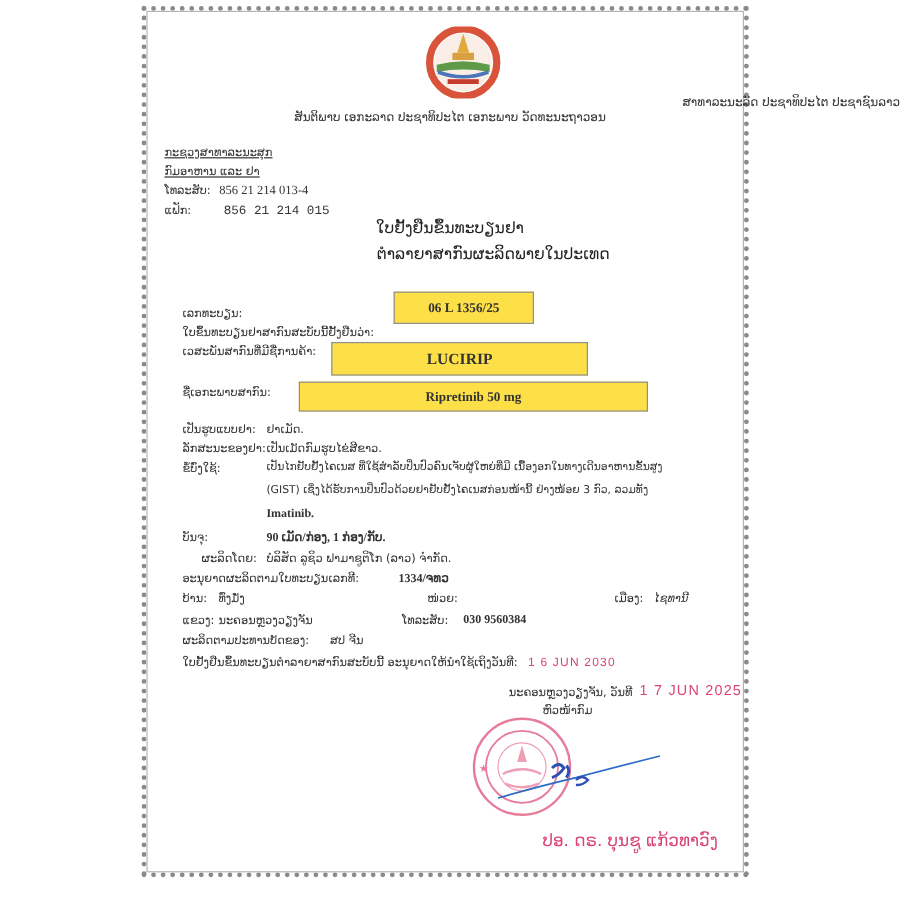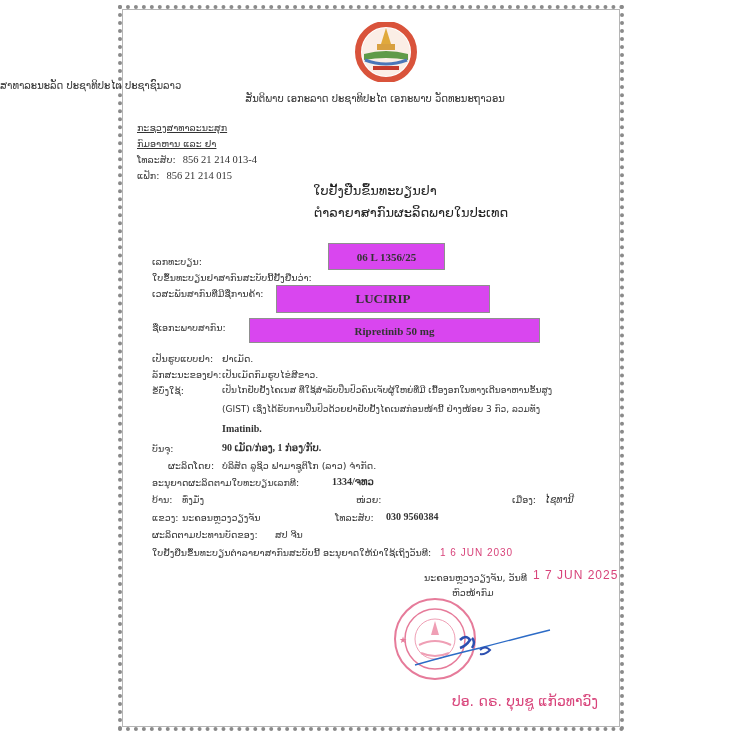--- a/index.html
+++ b/index.html
@@ -4,29 +4,29 @@
 <style>
   html, body { margin:0; padding:0; background:#ffffff; }
   body { width:750px; height:750px; position:relative; overflow:hidden;
          font-family:"DejaVu Sans", sans-serif; color:#2a2a2a; }
   .frame { position:absolute; left:118px; top:5px; width:506px; height:726px;
            border:4px dotted #8a8a8a; box-sizing:border-box; }
   .frame-inner { position:absolute; left:122px; top:9px; width:498px; height:718px;
            border:1px solid #b5b5b5; box-sizing:border-box; }
   .abs { position:absolute; white-space:nowrap; }
   .emblem { position:absolute; left:353px; top:22px; width:66px; height:60px; }
-  .hdr1 { left:0; width:750px; text-align:left; top:80px; font-size:10px; color:#333; }
+  .hdr1 { left:0; width:750px; text-align:right; top:80px; font-size:10px; color:#333; }
   .hdr2 { left:0; width:750px; text-align:center; top:93px; font-size:10px; color:#333; }
   .ministry { font-size:9.5px; text-decoration:underline; color:#333; }
   .small { font-size:9.5px; color:#333; }
   .title { left:0; width:750px; text-align:center; font-size:13px; color:#222; }
   .lbl { font-size:9.5px; color:#333; }
   .val { font-size:9.5px; color:#333; }
   .bold { font-family:"Liberation Serif", serif; font-weight:bold; font-size:10.5px; color:#333; }
-  .box { position:absolute; background:#d946ef; border:1px solid #8f8f8f;
+  .box { position:absolute; background:#fde047; border:1px solid #8f8f8f;
          display:flex; align-items:center; justify-content:center;
          font-family:"Liberation Serif", serif; font-weight:bold; color:#333; }
   .stamp-date { font-family:"Liberation Sans", sans-serif; color:#d8437a; font-size:11px; letter-spacing:1px; }
   .seal { position:absolute; left:393px; top:597px; width:84px; height:84px; }
   .sig { position:absolute; left:410px; top:620px; width:150px; height:50px; }
   .signer { font-size:14px; color:#d8437a; }
 </style>
 </head>
 <body>
 
@@ -47,21 +47,21 @@
 <div class="abs hdr2">ສັນຕິພາບ ເອກະລາດ ປະຊາທິປະໄຕ ເອກະພາບ ວັດທະນະຖາວອນ</div>
 
 <div class="abs ministry" style="left:137px;top:122px;">ກະຊວງສາທາລະນະສຸກ</div>
 <div class="abs ministry" style="left:137px;top:138px;">ກົມອາຫານ ແລະ ຢາ</div>
 <div class="abs small" style="left:137px;top:154px;">
   <span>ໂທລະສັບ:</span>
   <span style="font-family:'Liberation Serif',serif;font-size:10.5px;margin-left:4px;">856 21 214 013-4</span>
 </div>
 <div class="abs small" style="left:137px;top:170px;">
   <span>ແຟັກ:</span>
-  <span style="font-family:Liberation Serif, serif;font-size:10.5px;margin-left:4px;">856 21 214 015</span>
+  <span style="font-family:Liberation Mono, monospace;font-size:10.5px;margin-left:24px;">856 21 214 015</span>
 </div>
 
 <div class="abs title" style="top:183px;">ໃບຢັ້ງຢືນຂຶ້ນທະບຽນຢາ</div>
 <div class="abs title" style="top:205px;padding-left:36px;">ຕຳລາຍາສາກົນຜະລິດພາຍໃນປະເທດ</div>
 
 <div class="abs lbl" style="left:152px;top:256px;">ເລກທະບຽນ:</div>
 <div class="box" style="left:328px;top:243px;width:115px;height:25px;font-size:11px;">06 L 1356/25</div>
 
 <div class="abs lbl" style="left:152px;top:272px;">ໃບຂຶ້ນທະບຽນຢາສາກົນສະບັບນີ້ຢັ້ງຢືນວ່າ:</div>
 <div class="abs lbl" style="left:152px;top:288px;">ເວສະພັນສາກົນທີ່ມີຊື່ການຄ້າ:</div>

